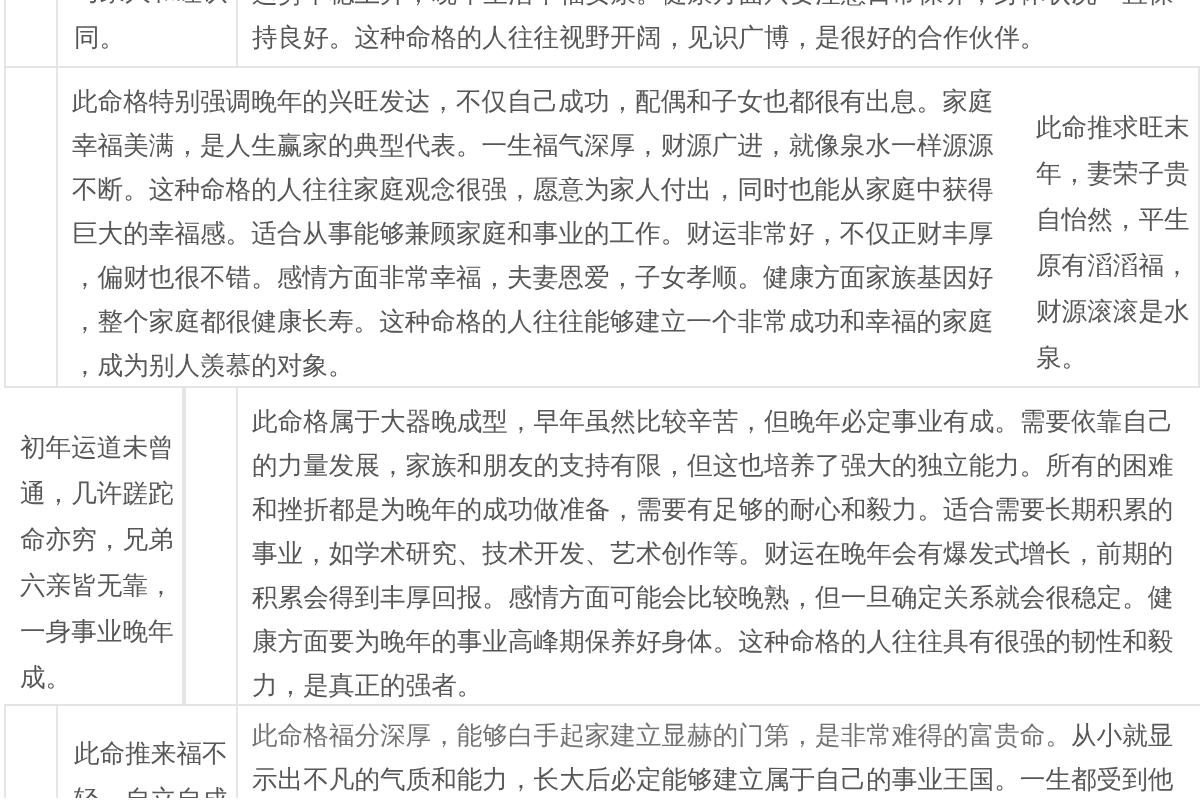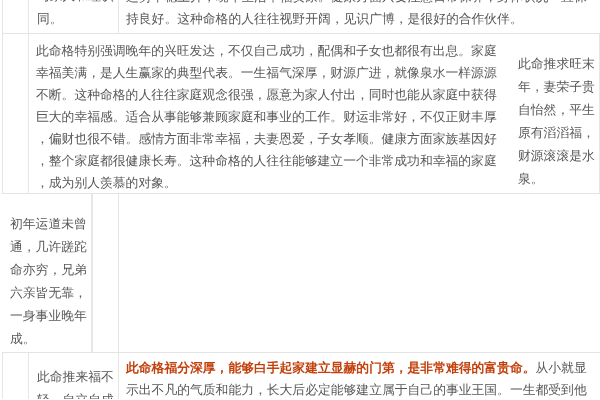--- a/index.html
+++ b/index.html
@@ -26,21 +26,21 @@
   .r0 .desc{padding-top:0;margin-top:-14px;}
   .r0 .weight{margin-top:-40px;}
   .r1{height:160px;}
   .r2{height:159px;}
   
   .r3{height:46px;border-bottom:none;}
   .r3 .c1{align-items:flex-start;}
   .r3 .weight{padding-top:32px;}
   .r3 .verse{padding-top:12px;}
   .r3 .desc{padding-top:4px;}
-  .hl{color:#c2410c;font-weight:bold;}
+  .hl{color:#737373;}
 </style>
 </head>
 <body>
 
 <div class="screen">
   <div class="tbl">
 
     <div class="row r0">
       <div class="cell c1">
         <div class="weight">钱</div>
@@ -65,20 +65,23 @@
       </div>
     </div>
 
     <div class="row r2">
       <div class="cell c2">
         <div class="verse">初年运道未曾通，几许蹉跎命亦穷，兄弟六亲皆无靠，一身事业晚年成。</div>
       </div>
       <div class="cell c1">
         <div class="weight">四两八钱</div>
       </div>
+      <div class="cell c3">
+        <div class="desc">此命格属于大器晚成型，早年虽然比较辛苦，但晚年必定事业有成。需要依靠自己的力量发展，家族和朋友的支持有限，但这也培养了强大的独立能力。所有的困难和挫折都是为晚年的成功做准备，需要有足够的耐心和毅力。适合需要长期积累的事业，如学术研究、技术开发、艺术创作等。财运在晚年会有爆发式增长，前期的积累会得到丰厚回报。感情方面可能会比较晚熟，但一旦确定关系就会很稳定。健康方面要为晚年的事业高峰期保养好身体。这种命格的人往往具有很强的韧性和毅力，是真正的强者。</div>
+      </div>
     </div>
 
     <div class="row r3">
       <div class="cell c1">
         <div class="weight">四</div>
       </div>
       <div class="cell c2">
         <div class="verse">此命推来福不轻，自立自成</div>
       </div>
       <div class="cell c3">

